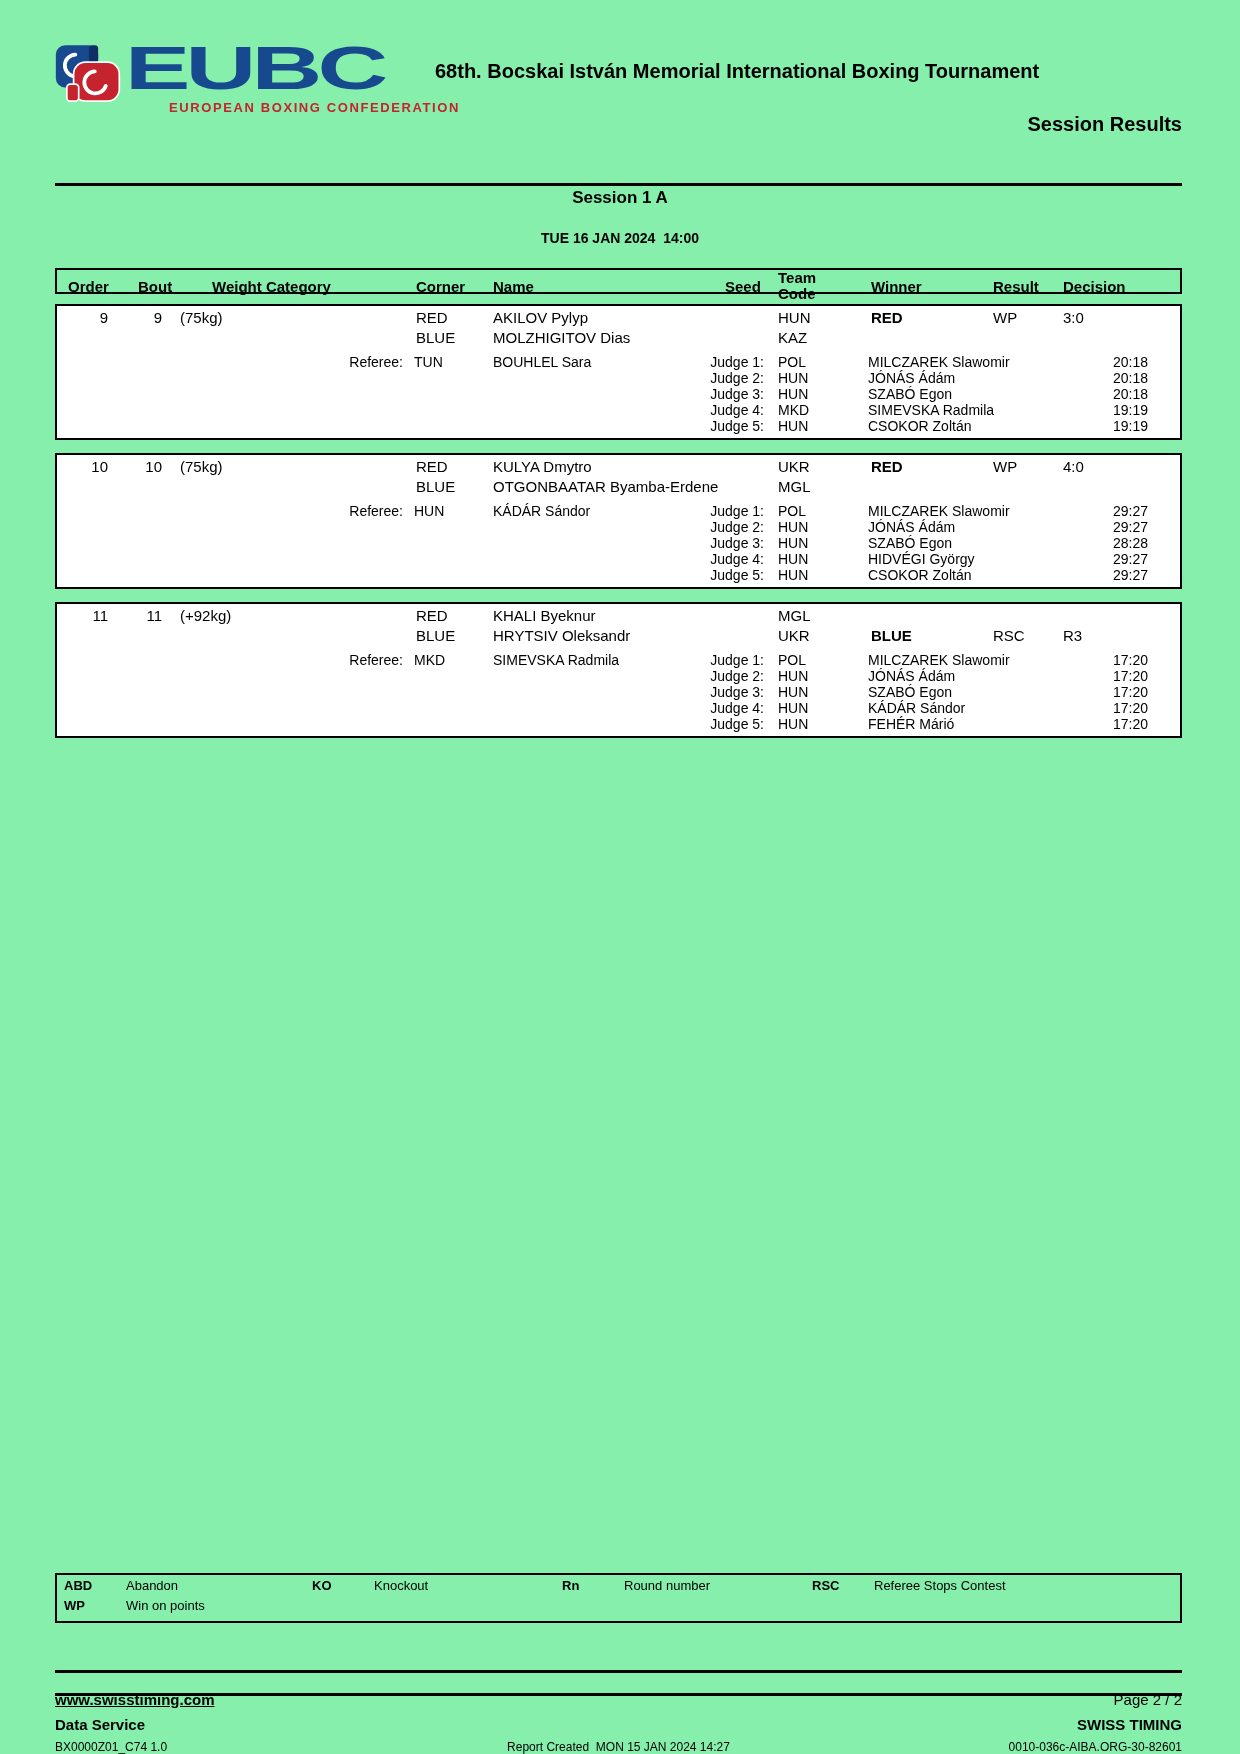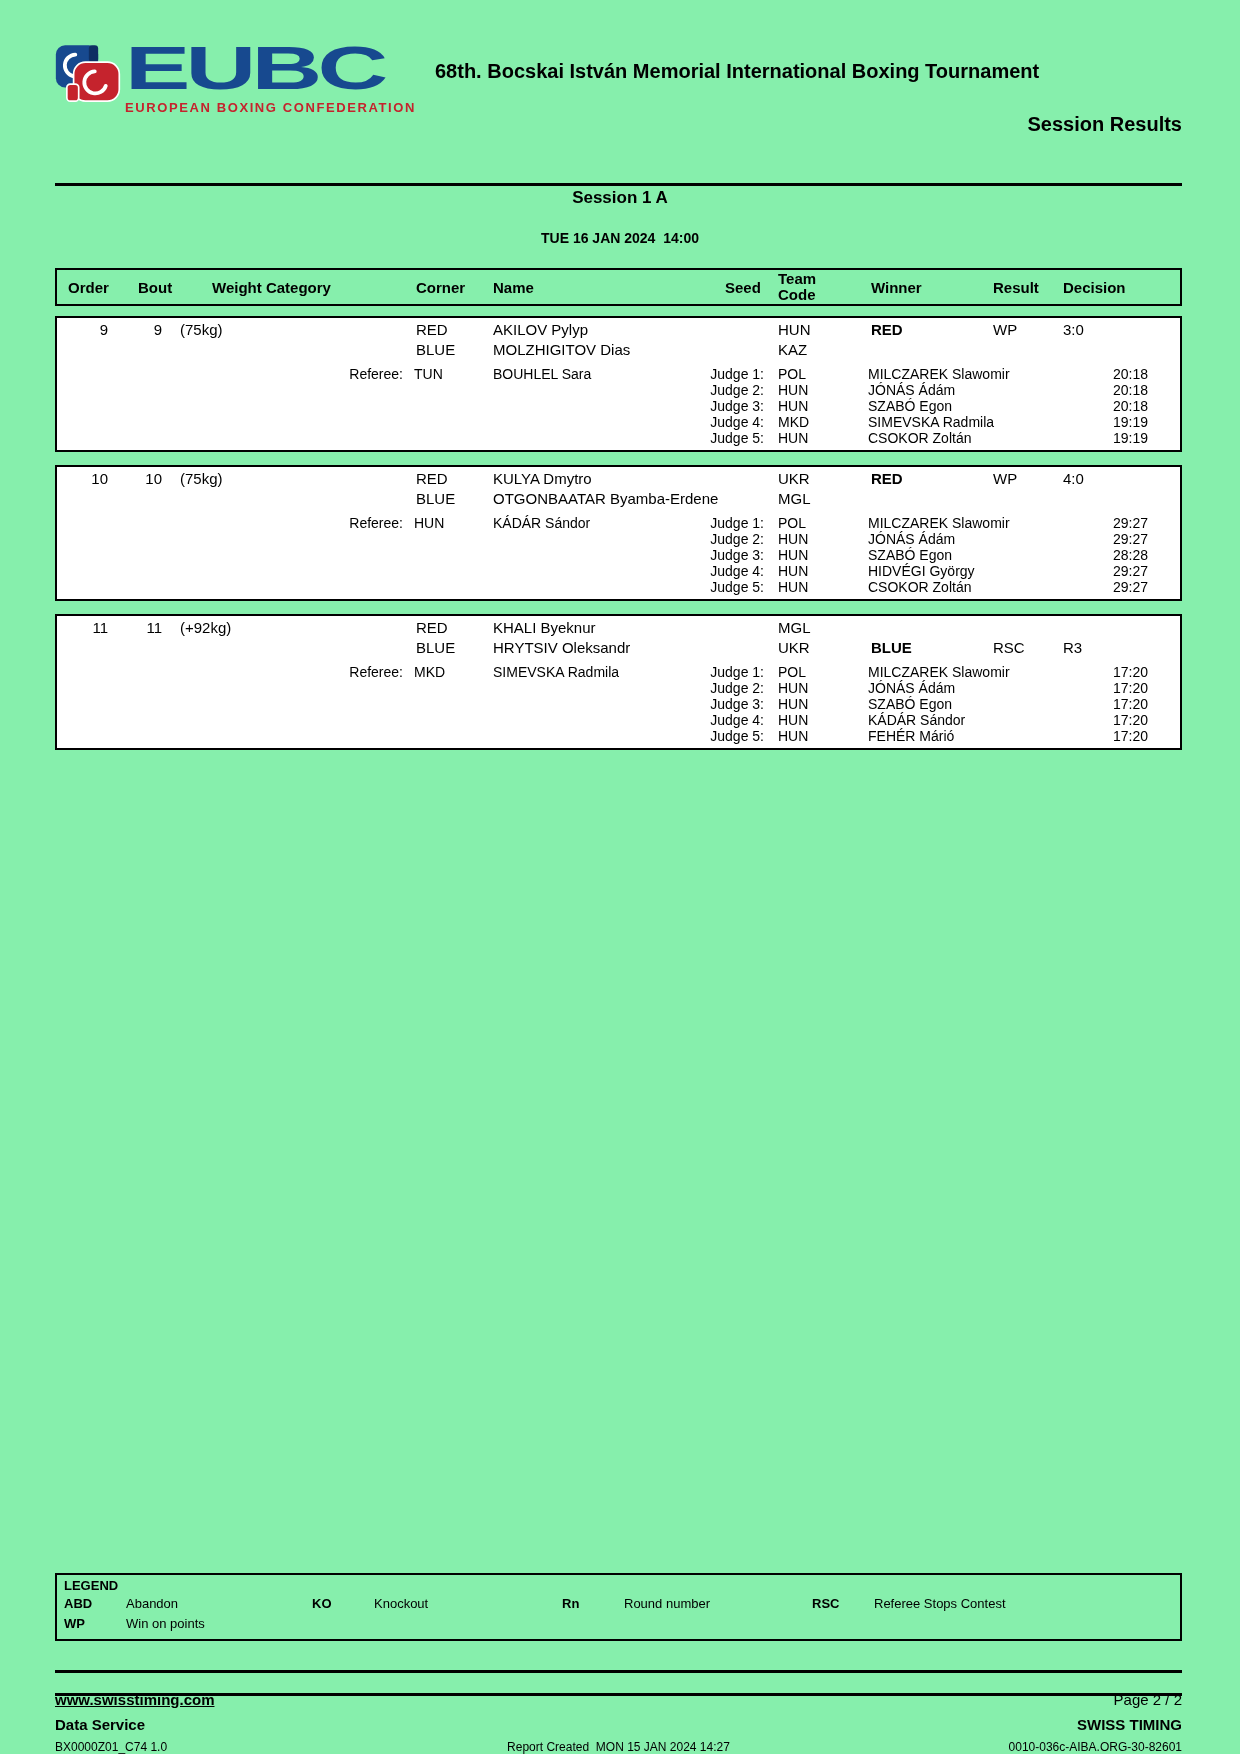--- a/index.html
+++ b/index.html
@@ -13,38 +13,38 @@
   
   .logo { position:absolute; left:55px; top:40px; display:flex; align-items:flex-start; }
   .logo-icon { width:66px; height:68px; margin-right:4px; }
   .logo-textcol { padding-top:0; }
   .eubc-word {
     display:inline-block; font-size:62px; line-height:56px; font-weight:700;
     letter-spacing:-3px; color:#17498f; transform:scaleX(1.58); transform-origin:0 50%;
   }
   .eubc-sub {
     display:block; margin-top:4px; font-size:13px; font-weight:700;
-    letter-spacing:1.6px; color:#c5232d; white-space:nowrap;
+    letter-spacing:1.6px; color:#c5232d; white-space:nowrap;margin-left:44px;
   }
   .tournament-title { position:absolute; left:435px; top:60px; font-size:20px; font-weight:700; white-space:nowrap; }
   .report-title { position:absolute; right:58px; top:113px; font-size:20px; font-weight:700; }
   .top-rule { position:absolute; left:55px; right:58px; top:183px; height:3px; background:#000; }
 
   .session-title { position:absolute; left:0; right:0; top:188px; text-align:center; font-size:17px; font-weight:700; }
   .session-date  { position:absolute; left:0; right:0; top:230px; text-align:center; font-size:14px; font-weight:700; white-space:pre; }
 
   
   .table-area { position:absolute; left:55px; right:58px; top:268px; }
   .grid-cols {
     display:grid;
     grid-template-columns:55px 50px 250px 80px 230px 55px 90px 125px 70px 1fr;
     align-items:center;
   }
   .thead {
-    border:2px solid #000; height:38px; margin-bottom:10px;
+    border:2px solid #000; height:26px; margin-bottom:10px;
     font-size:15px; font-weight:700;
   }
   .thead > div { white-space:nowrap; }
   .h-order { padding-left:11px; }
   .h-bout  { padding-left:26px; }
   .h-weight{ padding-left:50px; }
   .h-corner{ padding-left:4px; }
   .h-name  { padding-left:1px; }
   .h-seed  { padding-left:3px; }
   .h-team  { line-height:16px; padding-left:1px; }
@@ -340,21 +340,20 @@
     <span class="jname">FEHÉR Márió</span>
     <span class="jscore">17:20</span>
   </div>
 </div>
     </div>
   </div>
 </div>
   </div>
 
   <div class="legend-box">
-    <div class="legend-title">LEGEND</div>
     <div class="legend-grid">
       <div><span class="lg-code">ABD</span><span>Abandon</span></div>
       <div><span class="lg-code">KO</span><span>Knockout</span></div>
       <div><span class="lg-code">Rn</span><span>Round number</span></div>
       <div><span class="lg-code">RSC</span><span>Referee Stops Contest</span></div>
       <div><span class="lg-code">WP</span><span>Win on points</span></div>
     </div>
   </div>
 
   <div class="footer-row f-r1">

